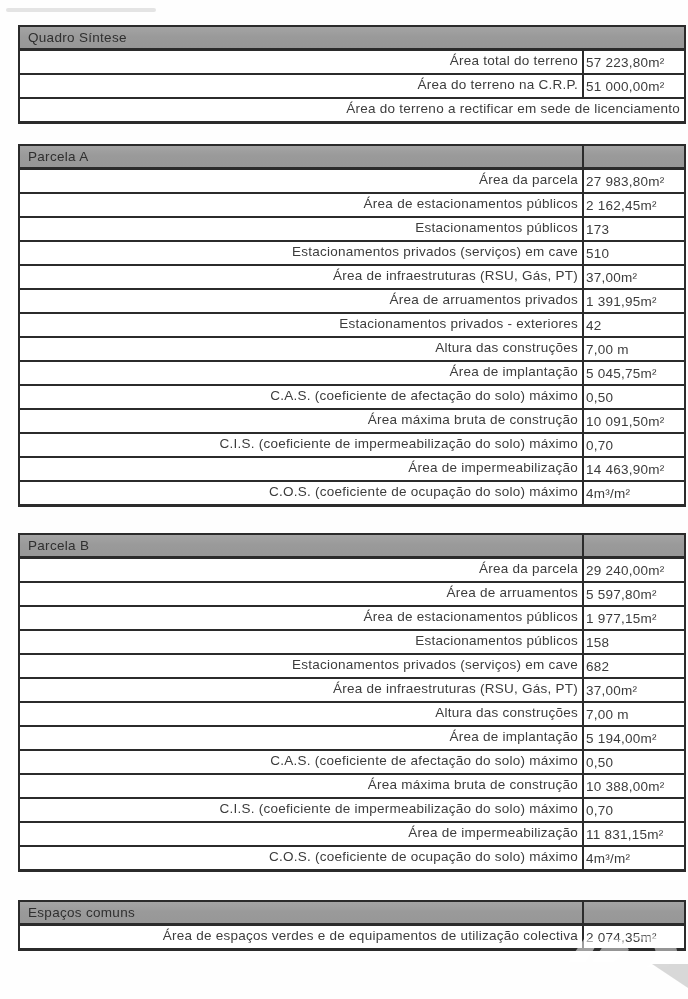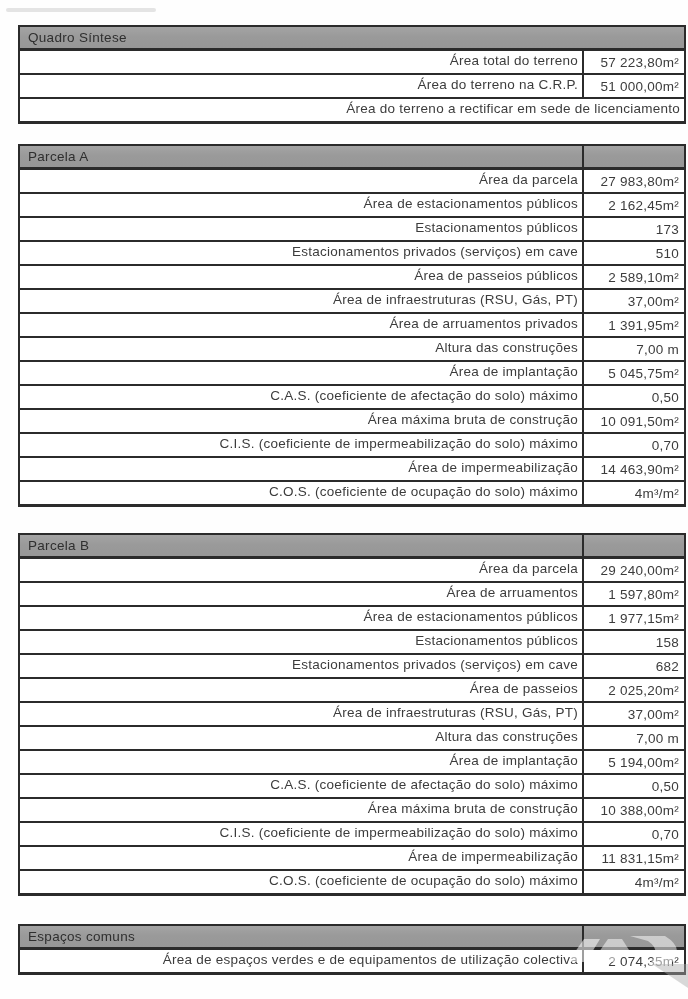--- a/index.html
+++ b/index.html
@@ -43,21 +43,21 @@
     border:2px solid #2b2b2b;
     font-size:13.5px;
     letter-spacing:.25px;
     color:#3c3c3c;
     background:#ffffff;
     vertical-align:middle;
     white-space:nowrap;
     overflow:hidden;
   }
   td.lbl{padding:0 4px 3px 8px;text-align:right;}
-  td.val{padding:0 5px 0 2px;text-align:right;}
+  td.val{padding:0 5px 0 2px;text-align:left;}
   table.qtable{border-bottom:3px solid #2b2b2b;}
   
   .smudge{
     position:absolute;left:6px;top:8px;width:150px;height:4px;
     background:rgba(150,150,150,.25);border-radius:2px;
   }
   
   #watermark{position:absolute;left:566px;top:910px;width:122px;height:89px;pointer-events:none;}
 </style>
 </head>
@@ -114,32 +114,32 @@
   </tr>
           <tr class="row">
     <td class="lbl">Estacionamentos públicos</td>
     <td class="val">173</td>
   </tr>
           <tr class="row">
     <td class="lbl">Estacionamentos privados (serviços) em cave</td>
     <td class="val">510</td>
   </tr>
           <tr class="row">
-    <td class="lbl">Área de passeios públicos</td>
-    <td class="val">2 589,10m²</td>
-  </tr>
-          <tr class="row">
     <td class="lbl">Área de infraestruturas (RSU, Gás, PT)</td>
     <td class="val">37,00m²</td>
   </tr>
           <tr class="row">
     <td class="lbl">Área de arruamentos privados</td>
     <td class="val">1 391,95m²</td>
   </tr>
           <tr class="row">
+    <td class="lbl">Estacionamentos privados - exteriores</td>
+    <td class="val">42</td>
+  </tr>
+          <tr class="row">
     <td class="lbl">Altura das construções</td>
     <td class="val">7,00 m</td>
   </tr>
           <tr class="row">
     <td class="lbl">Área de implantação</td>
     <td class="val">5 045,75m²</td>
   </tr>
           <tr class="row">
     <td class="lbl">C.A.S. (coeficiente de afectação do solo) máximo</td>
     <td class="val">0,50</td>
@@ -173,37 +173,33 @@
         <td class="hval"></td>
       </tr>
     </thead>
     <tbody>
           <tr class="row">
     <td class="lbl">Área da parcela</td>
     <td class="val">29 240,00m²</td>
   </tr>
           <tr class="row">
     <td class="lbl">Área de arruamentos</td>
-    <td class="val">1 597,80m²</td>
+    <td class="val">5 597,80m²</td>
   </tr>
           <tr class="row">
     <td class="lbl">Área de estacionamentos públicos</td>
     <td class="val">1 977,15m²</td>
   </tr>
           <tr class="row">
     <td class="lbl">Estacionamentos públicos</td>
     <td class="val">158</td>
   </tr>
           <tr class="row">
     <td class="lbl">Estacionamentos privados (serviços) em cave</td>
     <td class="val">682</td>
-  </tr>
-          <tr class="row">
-    <td class="lbl">Área de passeios</td>
-    <td class="val">2 025,20m²</td>
   </tr>
           <tr class="row">
     <td class="lbl">Área de infraestruturas (RSU, Gás, PT)</td>
     <td class="val">37,00m²</td>
   </tr>
           <tr class="row">
     <td class="lbl">Altura das construções</td>
     <td class="val">7,00 m</td>
   </tr>
           <tr class="row">

